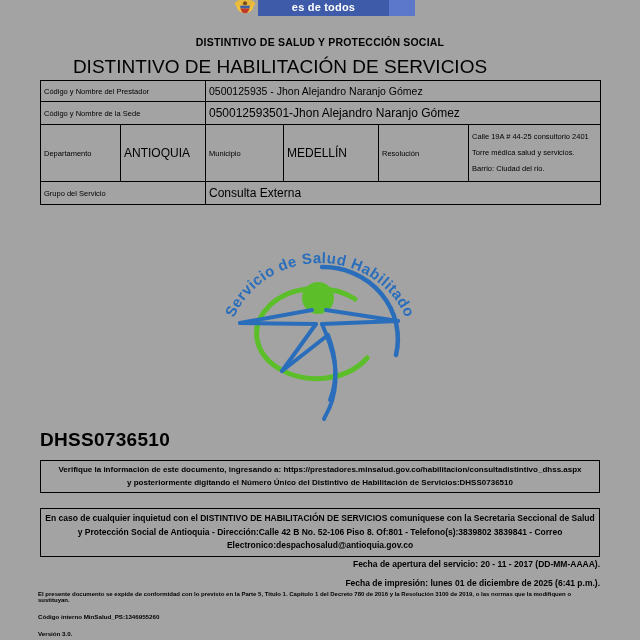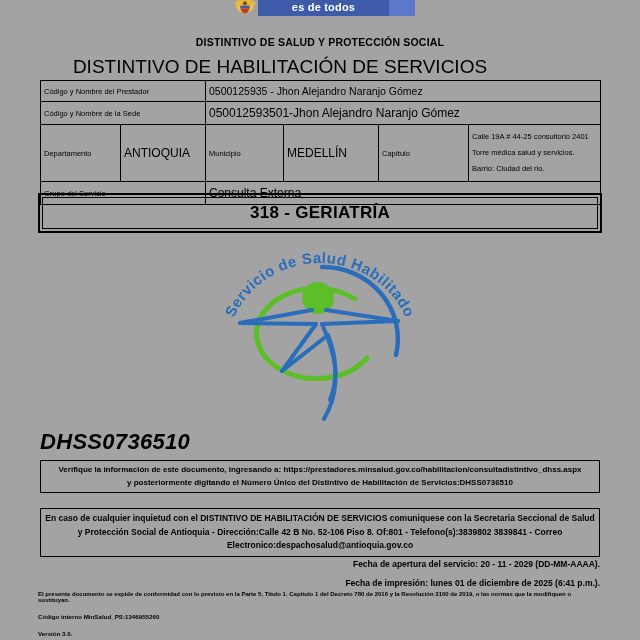--- a/index.html
+++ b/index.html
@@ -29,21 +29,21 @@
   
   .service-box { position: absolute; left: 38px; top: 193px; width: 564px; height: 40px; border: 2px solid #000; padding: 2px; }
   .service-box-inner { width: 100%; height: 100%; border: 1px solid #000; display: flex; align-items: center; justify-content: center; font-size: 17px; font-weight: bold; letter-spacing: .3px; }
 
   
   .seal { position: absolute; left: 210px; top: 243px; width: 220px; height: 182px; }
 
   
   .uniq { position: absolute; left: 40px; top: 429px; width: 560px; display: flex; align-items: baseline; gap: 4px; }
   .uniq .uniq-label { font-size: 8.5px; font-weight: bold; font-style: italic; }
-  .uniq .uniq-value { font-size: 22px; font-weight: bold; font-style: italic; letter-spacing: .3px; }
+  .uniq .uniq-value { font-size: 19px; font-weight: bold; letter-spacing: .3px; }
 
   .note-box { position: absolute; left: 40px; width: 560px; border: 1.5px solid #000; text-align: center; font-weight: bold; padding: 3px 3px; }
   .verify-box { top: 460px; font-size: 8px; line-height: 12.5px; }
   .contact-box { top: 508px; font-size: 8.5px; line-height: 13.5px; }
   .note-box span { display: block; }
 
   .date-line { position: absolute; right: 40px; width: 560px; text-align: right; font-size: 8.5px; font-weight: bold; }
   .date-open { top: 559px; }
   .date-print { top: 578px; }
 
@@ -87,33 +87,30 @@
     </tr>
     <tr class="r-sm">
       <td class="lbl" colspan="2">Código y Nombre de la Sede</td>
       <td class="val" colspan="4">050012593501-Jhon Alejandro Naranjo Gómez</td>
     </tr>
     <tr class="r-loc">
       <td class="lbl">Departamento</td>
       <td class="val">ANTIOQUIA</td>
       <td class="lbl">Municipio</td>
       <td class="val">MEDELLÍN</td>
-      <td class="lbl">Capítulo</td>
+      <td class="lbl">Resolución</td>
       <td class="addr">Calle 19A # 44-25 consultorio 2401 Torre médica salud y servicios. Barrio: Ciudad del rio.</td>
     </tr>
     <tr class="r-sm">
       <td class="lbl" colspan="2">Grupo del Servicio</td>
       <td class="val" colspan="4">Consulta Externa</td>
     </tr>
   </tbody>
     </table>
 
-  <div class="service-box">
-    <div class="service-box-inner">318 - GERIATRÍA</div>
-  </div>
 
   <svg class="seal" viewBox="0 0 220 182">
     <defs>
       <path id="sealTextArc" d="M 18,96 A 93,89 0 0 1 202,96"></path>
     </defs>
 
     <path d="M 145,56 A 60,45 0 1 0 157,115" fill="none" stroke="#5cbf2a" stroke-width="5" stroke-linecap="round"></path>
 
     <path d="M 112,24 A 75,72 0 0 1 186,112" fill="none" stroke="#2a6ebb" stroke-width="4.5" stroke-linecap="round"></path>
 
@@ -141,20 +138,20 @@
 
   <div class="note-box verify-box">
     <span>Verifique la información de este documento, ingresando a: https://prestadores.minsalud.gov.co/habilitacion/consultadistintivo_dhss.aspx</span>
     <span>y posteriormente digitando el Número Único del Distintivo de Habilitación de Servicios:DHSS0736510</span>
   </div>
 
   <div class="note-box contact-box">
     <span>En caso de cualquier inquietud con el DISTINTIVO DE HABILITACIÓN DE SERVICIOS comuniquese con la Secretaria Seccional de Salud y Protección Social de Antioquia - Dirección:Calle 42 B No. 52-106 Piso 8. Of:801 - Telefono(s):3839802 3839841 - Correo Electronico:despachosalud@antioquia.gov.co</span>
   </div>
 
-  <div class="date-line date-open">Fecha de apertura del servicio: 20 - 11 - 2029 (DD-MM-AAAA).</div>
+  <div class="date-line date-open">Fecha de apertura del servicio: 20 - 11 - 2017 (DD-MM-AAAA).</div>
   <div class="date-line date-print">Fecha de impresión: lunes 01 de diciembre de 2025 (6:41 p.m.).</div>
 
   <div class="legal">El presente documento se expide de conformidad con lo previsto en la Parte 5, Titulo 1. Capítulo 1 del Decreto 780 de 2016 y la Resolución 3100 de 2019, o las normas que la modifiquen o sustituyan.</div>
   <div class="internal-code">Código interno MinSalud_PS:1346955260</div>
   <div class="version">Versión 3.0.</div>
 
 </div>
 
 </body></html>

